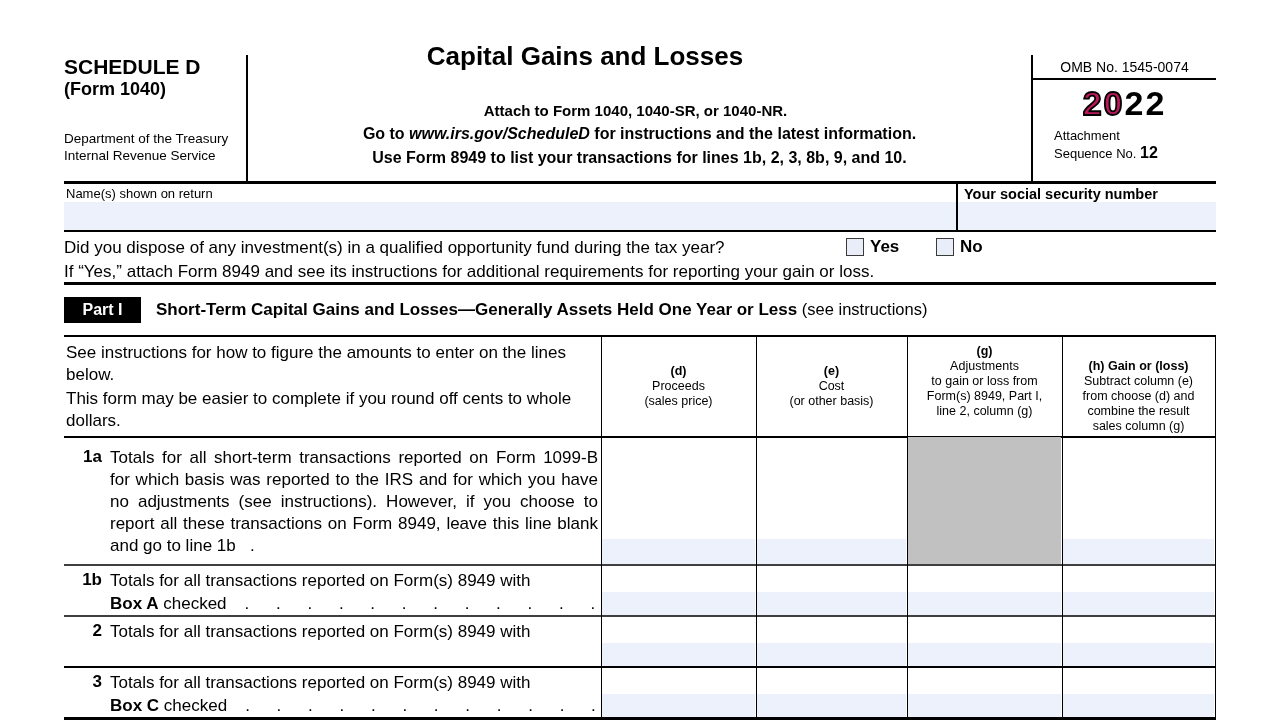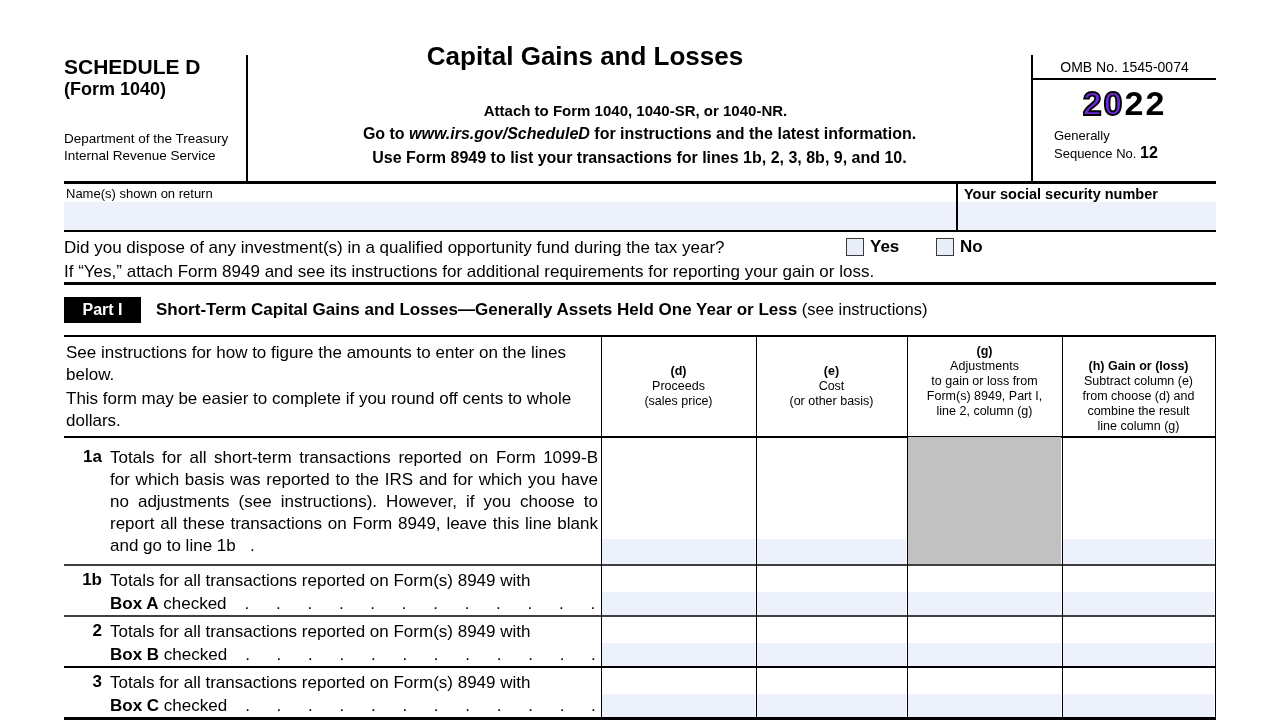--- a/index.html
+++ b/index.html
@@ -12,21 +12,21 @@
   .it{font-style:italic;}
   .center{text-align:center;}
   .input-band{position:absolute;background:#edf1fb;}
   .checkbox{position:absolute;width:16px;height:16px;background:#e9edf8;border:1.5px solid #3a3a3a;}
   .colhead{position:absolute;font-size:12.5px;line-height:15px;text-align:center;display:flex;flex-direction:column;}
   .colhead span{display:block;}
   .dots{word-spacing:20px;margin-left:18px;letter-spacing:1px;}
   .rownum{position:absolute;width:38px;text-align:right;font-weight:bold;font-size:17px;}
   .rowtext{position:absolute;font-size:17px;line-height:22px;}
   .year{font-weight:900;font-size:34px;letter-spacing:2px;}
-  .year-outline{color:#6d28d9;-webkit-text-stroke:1.8px #000;text-shadow:0 0 1px #000;}
+  .year-outline{color:#be185d;-webkit-text-stroke:1.8px #000;text-shadow:0 0 1px #000;}
 </style>
 </head>
 <body>
 
 <div id="page">
 
   <div class="abs b" style="left:64px;top:55px;font-size:21px;">SCHEDULE D</div>
   <div class="abs b" style="left:64px;top:79px;font-size:18px;">(Form 1040)</div>
   <div class="abs" style="left:64px;top:131px;font-size:13.5px;">Department of the Treasury</div>
   <div class="abs" style="left:64px;top:148px;font-size:13.5px;">Internal Revenue Service</div>
@@ -36,21 +36,21 @@
   <div class="abs center b" style="left:248px;top:41px;width:674px;font-size:26px;">Capital Gains and Losses</div>
   <div class="abs center b" style="left:244px;top:102px;width:783px;font-size:15px;">Attach to Form 1040, 1040-SR, or 1040-NR.</div>
   <div class="abs center b" style="left:248px;top:125px;width:783px;font-size:16px;"><span>Go to </span><span class="it">www.irs.gov/ScheduleD</span><span> for instructions and the latest information.</span></div>
   <div class="abs center b" style="left:248px;top:149px;width:783px;font-size:16px;">Use Form 8949 to list your transactions for lines 1b, 2, 3, 8b, 9, and 10.</div>
 
   <div class="rule" style="left:1031px;top:55px;width:2px;height:128px;"></div>
 
   <div class="abs center" style="left:1033px;top:59px;width:183px;font-size:14px;">OMB No. 1545-0074</div>
   <div class="rule" style="left:1033px;top:78px;width:183px;height:1.5px;"></div>
   <div class="abs center year" style="left:1033px;top:84px;width:183px;"><span class="year-outline">20</span><span>22</span></div>
-  <div class="abs" style="left:1054px;top:128px;font-size:13px;">Generally</div>
+  <div class="abs" style="left:1054px;top:128px;font-size:13px;">Attachment</div>
   <div class="abs" style="left:1054px;top:144px;font-size:13px;"><span>Sequence No. </span><span class="b" style="font-size:16px;">12</span></div>
 
   <div class="rule" style="left:64px;top:181px;width:1152px;height:2.5px;"></div>
 
   <div class="abs" style="left:66px;top:186px;font-size:13px;">Name(s) shown on return</div>
   <div class="input-band" style="left:64px;top:202px;width:892px;height:28px;"></div>
   <div class="rule" style="left:956px;top:183px;width:1.5px;height:47px;"></div>
   <div class="abs b" style="left:964px;top:186px;font-size:14.5px;">Your social security number</div>
   <div class="input-band" style="left:958px;top:202px;width:258px;height:28px;"></div>
   <div class="rule" style="left:64px;top:230px;width:1152px;height:1.5px;"></div>
@@ -86,21 +86,21 @@
     <span>Adjustments</span>
     <span>to gain or loss from</span>
     <span>Form(s) 8949, Part I,</span>
     <span>line 2, column (g)</span>
   </div>
   <div class="colhead" style="left:1063px;top:336px;width:151px;padding-top:23px;">
     <span class="b">(h) Gain or (loss)</span>
     <span>Subtract column (e)</span>
     <span>from choose (d) and</span>
     <span>combine the result</span>
-    <span>line column (g)</span>
+    <span>sales column (g)</span>
   </div>
 
   <div class="rule" style="left:64px;top:436px;width:1152px;height:1.5px;"></div>
 
   <div class="rownum" style="left:64px;top:447px;">1a</div>
   <div class="rowtext" style="left:110px;top:447px;width:488px;text-align:justify;">Totals for all short-term transactions reported on Form 1099-B for which basis was reported to the IRS and for which you have no adjustments (see instructions). However, if you choose to report all these transactions on Form 8949, leave this line blank and go to line 1b&nbsp;&nbsp;&nbsp;.</div>
   <div class="abs" style="left:908px;top:437px;width:153px;height:128px;background:#c1c1c1;"></div>
   <div class="input-band" style="left:602px;top:539px;width:153px;height:25px;"></div>
   <div class="input-band" style="left:757px;top:539px;width:149px;height:25px;"></div>
   <div class="input-band" style="left:1063px;top:539px;width:151px;height:25px;"></div>
@@ -110,21 +110,20 @@
   <div class="rowtext" style="left:110px;top:570px;width:492px;">Totals for all transactions reported on Form(s) 8949 with</div>
   <div class="rowtext" style="left:110px;top:593px;width:492px;"><span class="b">Box A</span><span>&nbsp;checked</span><span class="dots">. . . . . . . . . . . .</span></div>
   <div class="input-band" style="left:602px;top:592px;width:153px;height:23px;"></div>
   <div class="input-band" style="left:757px;top:592px;width:149px;height:23px;"></div>
   <div class="input-band" style="left:908px;top:592px;width:153px;height:23px;"></div>
   <div class="input-band" style="left:1063px;top:592px;width:151px;height:23px;"></div>
   <div class="rule-gray" style="left:64px;top:615px;width:1152px;height:2px;"></div>
 
   <div class="rownum" style="left:64px;top:621px;">2</div>
   <div class="rowtext" style="left:110px;top:621px;width:492px;">Totals for all transactions reported on Form(s) 8949 with</div>
-  <div class="rowtext" style="left:110px;top:644px;width:492px;"><span class="b">Box B</span><span>&nbsp;checked</span><span class="dots">. . . . . . . . . . . .</span></div>
   <div class="input-band" style="left:602px;top:643px;width:153px;height:23px;"></div>
   <div class="input-band" style="left:757px;top:643px;width:149px;height:23px;"></div>
   <div class="input-band" style="left:908px;top:643px;width:153px;height:23px;"></div>
   <div class="input-band" style="left:1063px;top:643px;width:151px;height:23px;"></div>
   <div class="rule" style="left:64px;top:666px;width:1152px;height:2px;"></div>
 
   <div class="rownum" style="left:64px;top:672px;">3</div>
   <div class="rowtext" style="left:110px;top:672px;width:492px;">Totals for all transactions reported on Form(s) 8949 with</div>
   <div class="rowtext" style="left:110px;top:695px;width:492px;"><span class="b">Box C</span><span>&nbsp;checked</span><span class="dots">. . . . . . . . . . . .</span></div>
   <div class="input-band" style="left:602px;top:694px;width:153px;height:23px;"></div>

